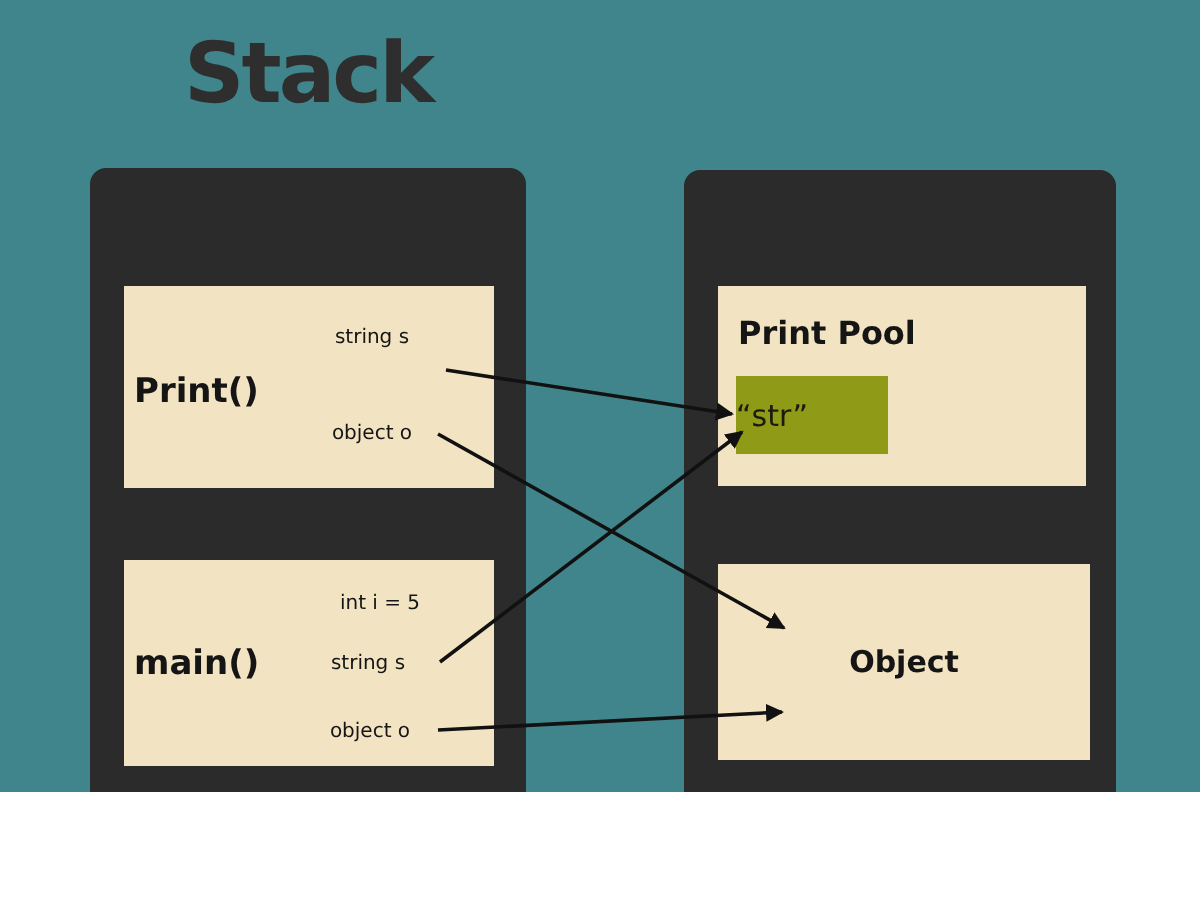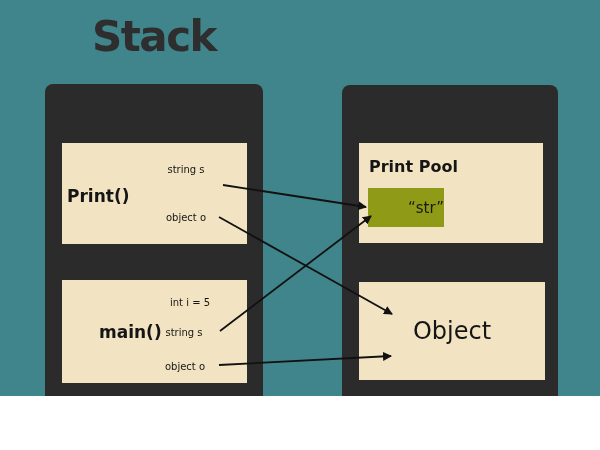--- a/index.html
+++ b/index.html
@@ -31,25 +31,25 @@
   .frame-label{
     position:absolute;left:5px;font-size:17px;font-weight:bold;white-space:nowrap;
   }
   .var{
     position:absolute;transform:translate(-50%,-50%);
     font-size:10px;white-space:nowrap;
   }
   .pool-label{
     position:absolute;left:10px;top:14px;font-size:16px;font-weight:bold;
   }
-  .object-label{font-size:24px;font-weight:normal;}
+  .object-label{font-size:15px;font-weight:bold;}
   .str-box{
     position:absolute;left:9px;top:45px;width:76px;height:39px;
     background:var(--highlight,#8F9A17);
-    display:flex;align-items:center;justify-content:flex-end;
+    display:flex;align-items:center;justify-content:flex-start;
     font-size:15px;color:#1a1a10;
   }
   .arrows-layer{
     position:absolute;left:0;top:0;width:600px;height:450px;
     pointer-events:none;
   }
   .arrows-layer line{stroke:var(--arrow,#111111);stroke-width:1.8px;}
   .arrows-layer marker path{fill:var(--arrow,#111111);}
 </style>
 </head>
@@ -62,21 +62,21 @@
   <div class="panel panel-stack"></div>
   <div class="panel panel-heap"></div>
 
   <div class="box box-print">
     <span class="frame-label" style="top:43px;">Print()</span>
     <span class="var" style="left:124px;top:26px;">string s</span>
     <span class="var" style="left:124px;top:74px;">object o</span>
   </div>
 
   <div class="box box-main">
-    <span class="frame-label" style="top:42px;margin-left:32px;">main()</span>
+    <span class="frame-label" style="top:42px;">main()</span>
     <span class="var" style="left:128px;top:22px;">int i = 5</span>
     <span class="var" style="left:122px;top:52px;">string s</span>
     <span class="var" style="left:123px;top:86px;">object o</span>
   </div>
 
   <div class="box box-stringpool">
     <span class="pool-label">Print Pool</span>
     <div class="str-box">
       <span>“str”</span>
     </div>

